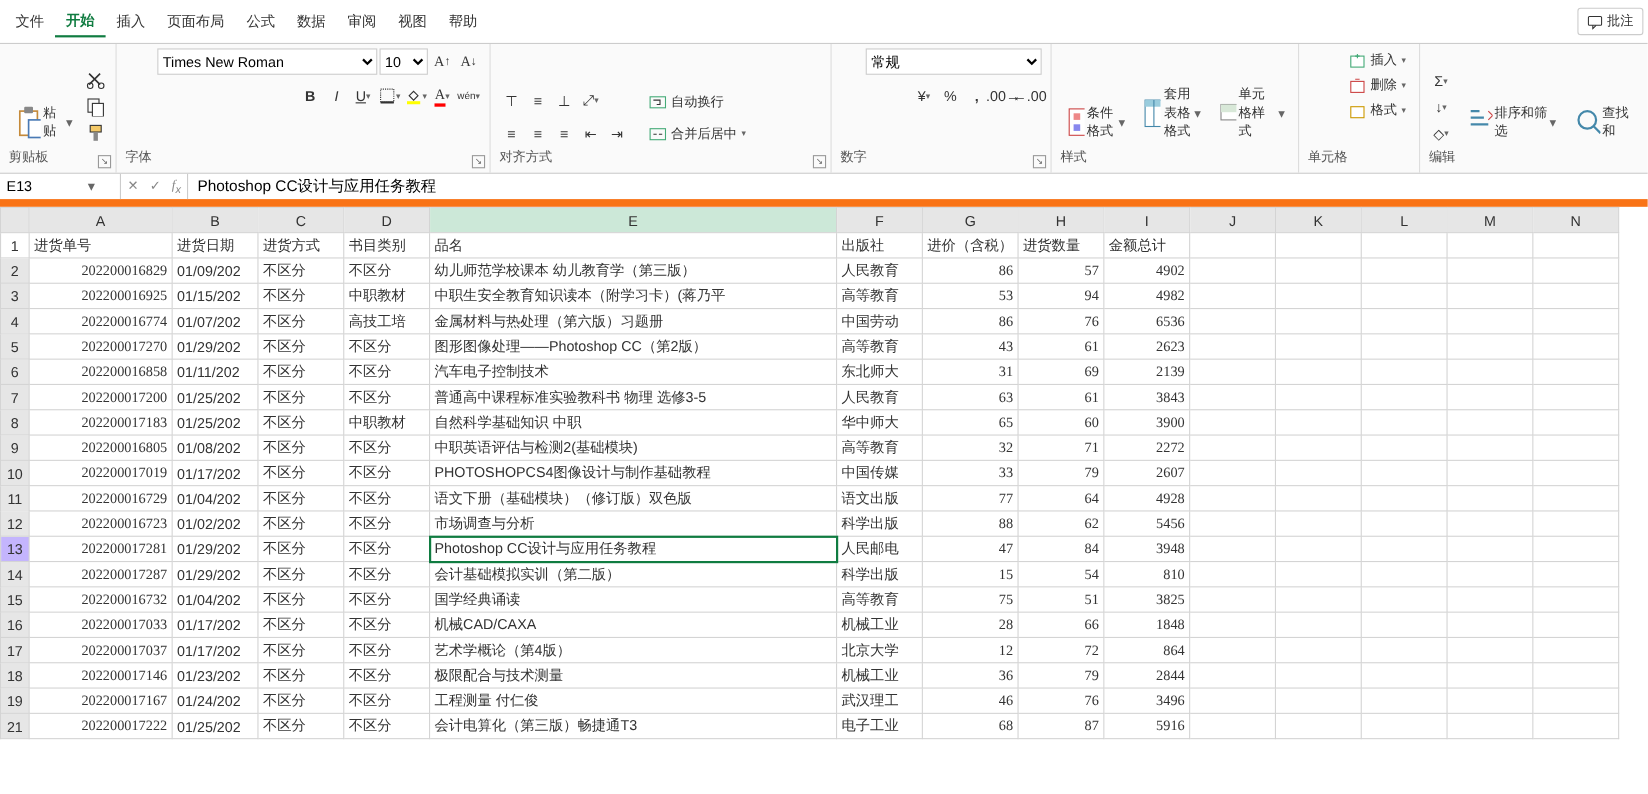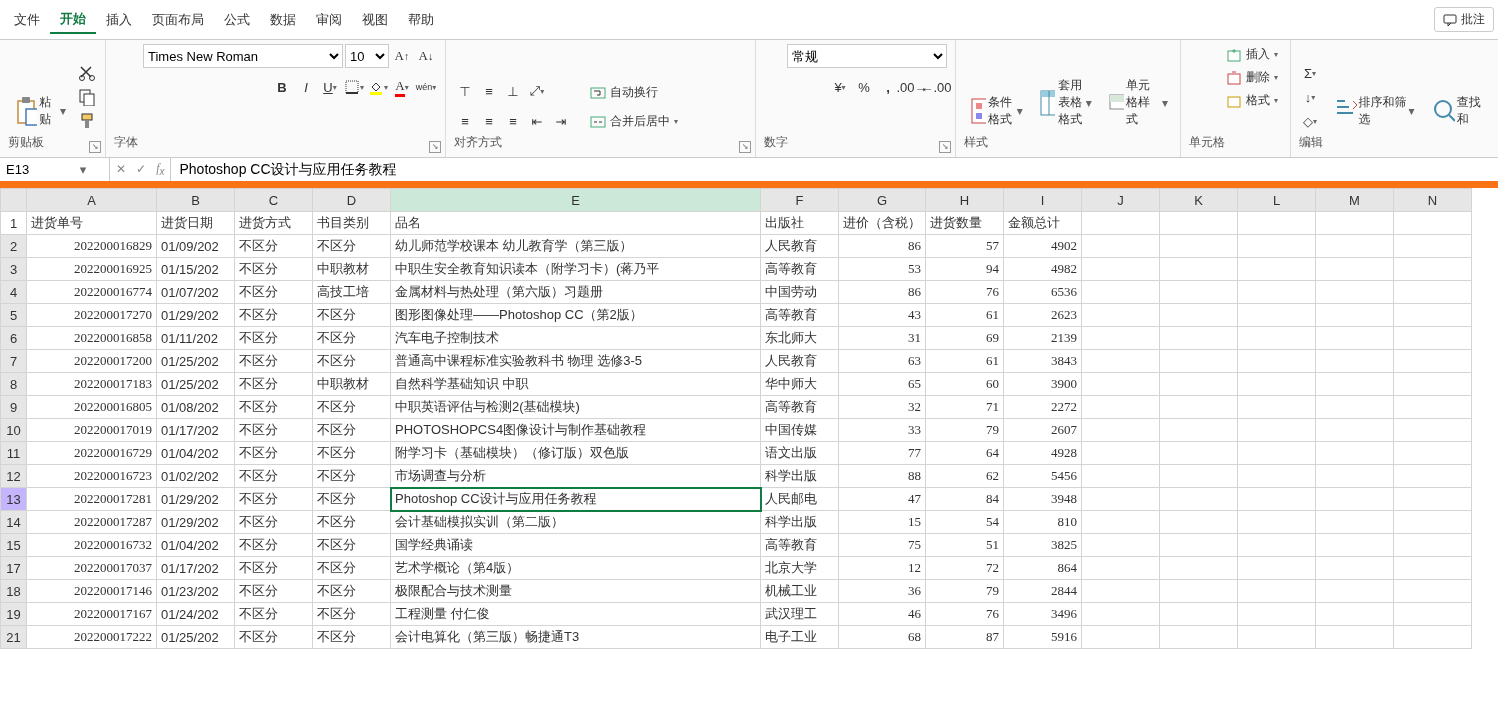--- a/index.html
+++ b/index.html
@@ -508,21 +508,21 @@
           <td class="num"></td>
           <td class="num"></td>
           <td class="num"></td>
         </tr>
         <tr>
           <td class="rowh">11</td>
           <td class="num">202200016729</td>
           <td class="txt">01/04/202</td>
           <td class="txt">不区分</td>
           <td class="txt">不区分</td>
-          <td class="txt">附学习卡（基础模块）（修订版）双色版</td>
+          <td class="txt">语文下册（基础模块）（修订版）双色版</td>
           <td class="txt">语文出版</td>
           <td class="num">77</td>
           <td class="num">64</td>
           <td class="num">4928</td>
           <td class="num"></td>
           <td class="num"></td>
           <td class="num"></td>
           <td class="num"></td>
           <td class="num"></td>
         </tr>
@@ -588,20 +588,37 @@
           <td class="num">75</td>
           <td class="num">51</td>
           <td class="num">3825</td>
           <td class="num"></td>
           <td class="num"></td>
           <td class="num"></td>
           <td class="num"></td>
           <td class="num"></td>
         </tr>
         <tr>
+          <td class="rowh">16</td>
+          <td class="num">202200017033</td>
+          <td class="txt">01/17/202</td>
+          <td class="txt">不区分</td>
+          <td class="txt">不区分</td>
+          <td class="txt">机械CAD/CAXA</td>
+          <td class="txt">机械工业</td>
+          <td class="num">28</td>
+          <td class="num">66</td>
+          <td class="num">1848</td>
+          <td class="num"></td>
+          <td class="num"></td>
+          <td class="num"></td>
+          <td class="num"></td>
+          <td class="num"></td>
+        </tr>
+        <tr>
           <td class="rowh">17</td>
           <td class="num">202200017037</td>
           <td class="txt">01/17/202</td>
           <td class="txt">不区分</td>
           <td class="txt">不区分</td>
           <td class="txt">艺术学概论（第4版）</td>
           <td class="txt">北京大学</td>
           <td class="num">12</td>
           <td class="num">72</td>
           <td class="num">864</td>

